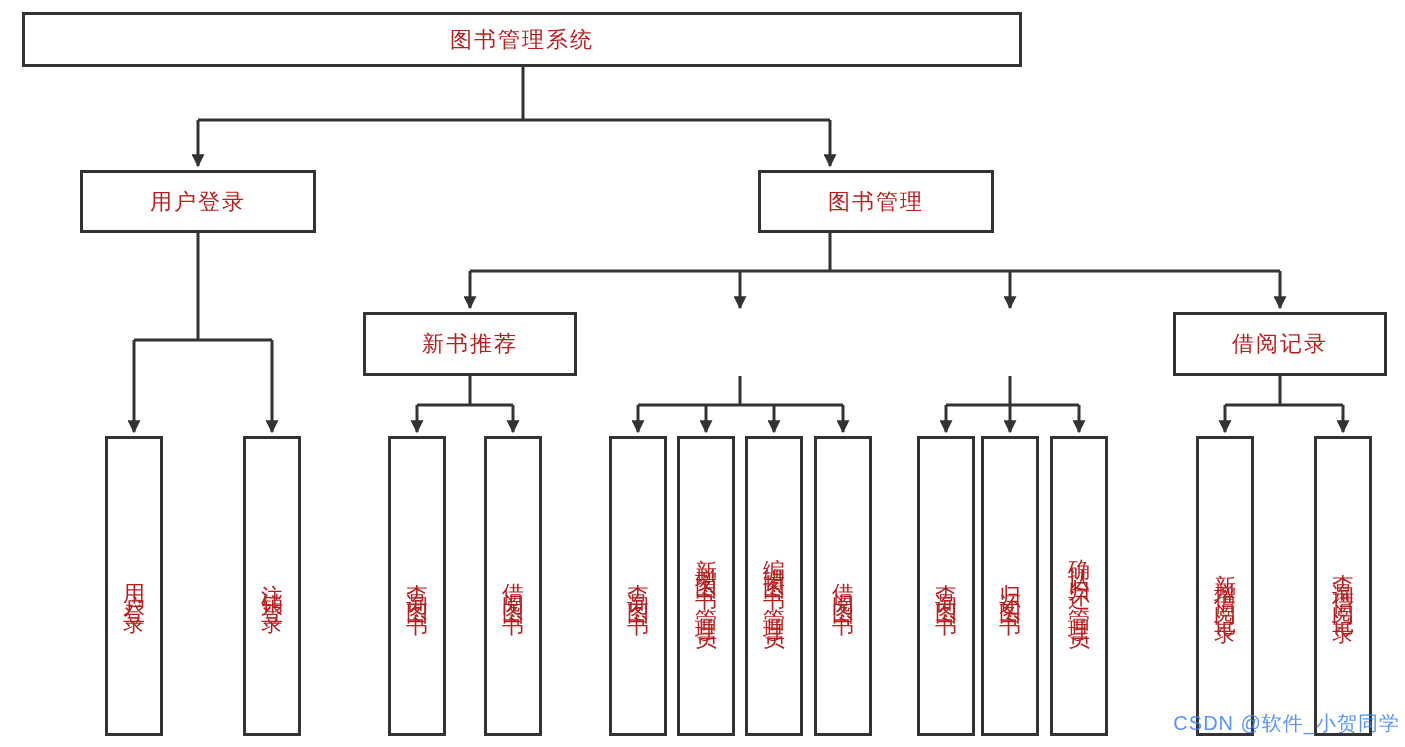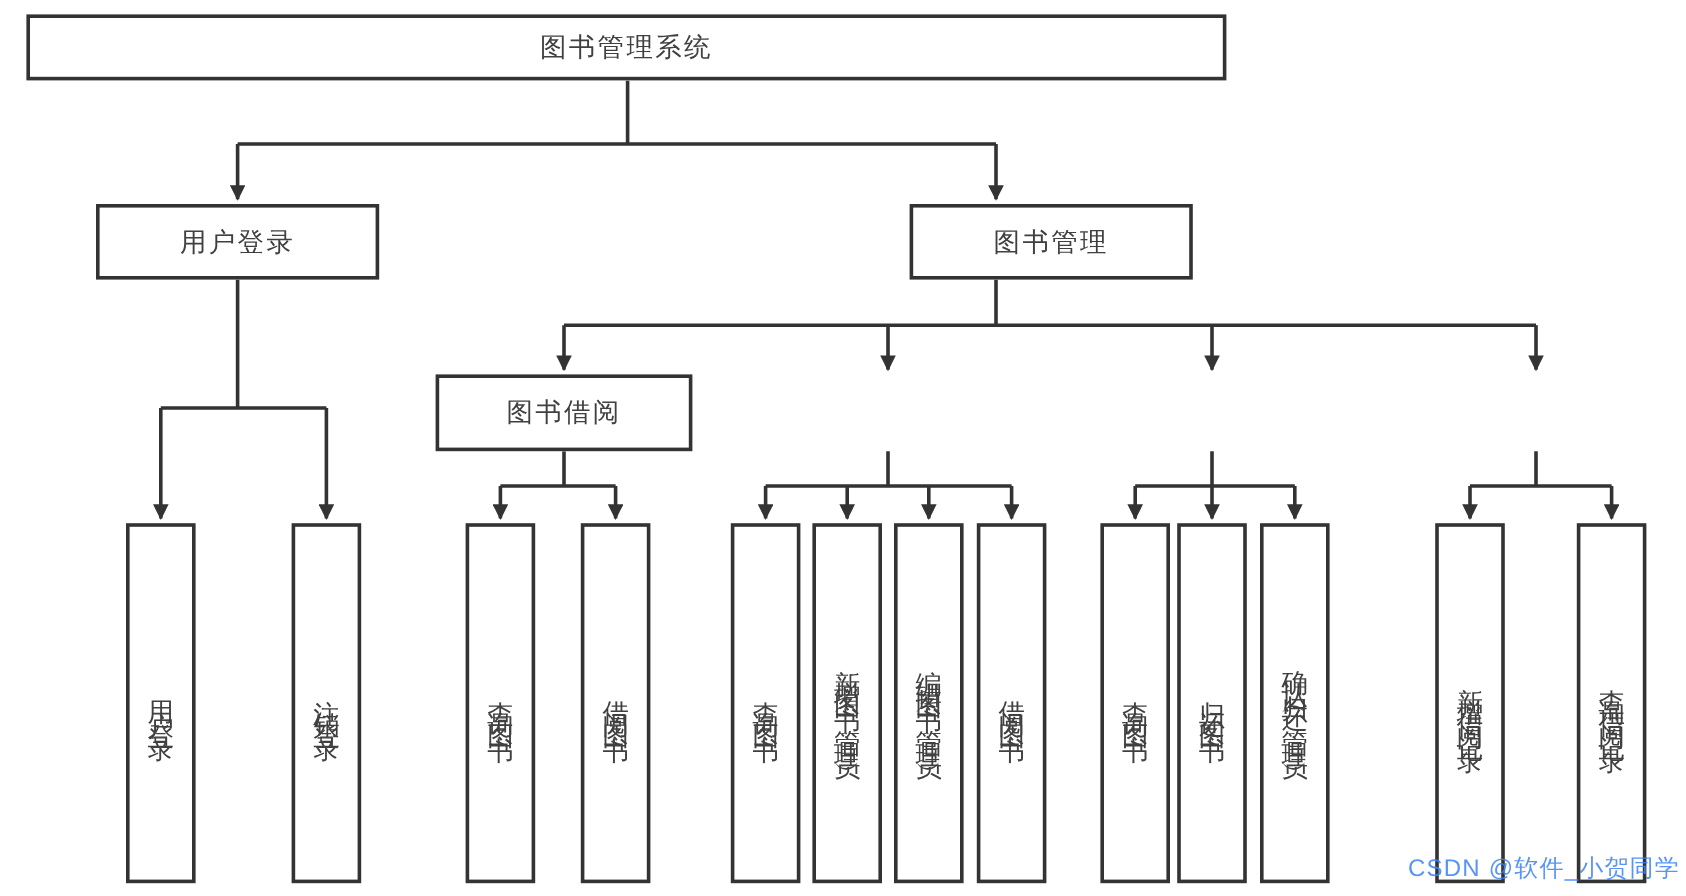--- a/index.html
+++ b/index.html
@@ -20,21 +20,21 @@
     left: 0;
     top: 0;
     width: 1405px;
     height: 747px;
   }
   .box {
     position: absolute;
     box-sizing: border-box;
     background: #ffffff;
     border: 3px solid #333333;
-    color: #404040;
+    color: #b91c1c;
     display: flex;
     align-items: center;
     justify-content: center;
     font-size: 22px;
     letter-spacing: 2px;
     text-align: center;
     line-height: 1;
   }
   .hbox-l1 { left: 22px;  top: 12px;  width: 1000px; height: 55px; }
   .hbox-l2 { top: 170px; width: 236px; height: 63px; }
@@ -101,21 +101,22 @@
       <line x1="1225" y1="405" x2="1225" y2="432" marker-end="url(#arrow)"></line>
       <line x1="1343" y1="405" x2="1343" y2="432" marker-end="url(#arrow)"></line>
     </g>
   </svg>
 
   <div class="box hbox-l1">图书管理系统</div>
 
   <div class="box hbox-l2" style="left:80px;">用户登录</div>
   <div class="box hbox-l2" style="left:728px;margin-left:30px;">图书管理</div>
 
-  <div class="box hbox-l3" style="left:363px;">图书借阅</div>
+  <div class="box hbox-l3" style="left:363px;">新书推荐</div>
+  <div class="box hbox-l3" style="left:1173px;">借阅记录</div>
 
   <div class="box vbox" style="left:105px;">用户登录</div>
   <div class="box vbox" style="left:243px;">注销登录</div>
 
   <div class="box vbox" style="left:388px;">查询图书</div>
   <div class="box vbox" style="left:484px;">借阅图书</div>
 
   <div class="box vbox" style="left:609px;">查询图书</div>
   <div class="box vbox" style="left:677px;">新增图书（管理员）</div>
   <div class="box vbox" style="left:745px;">编辑图书（管理员）</div>

